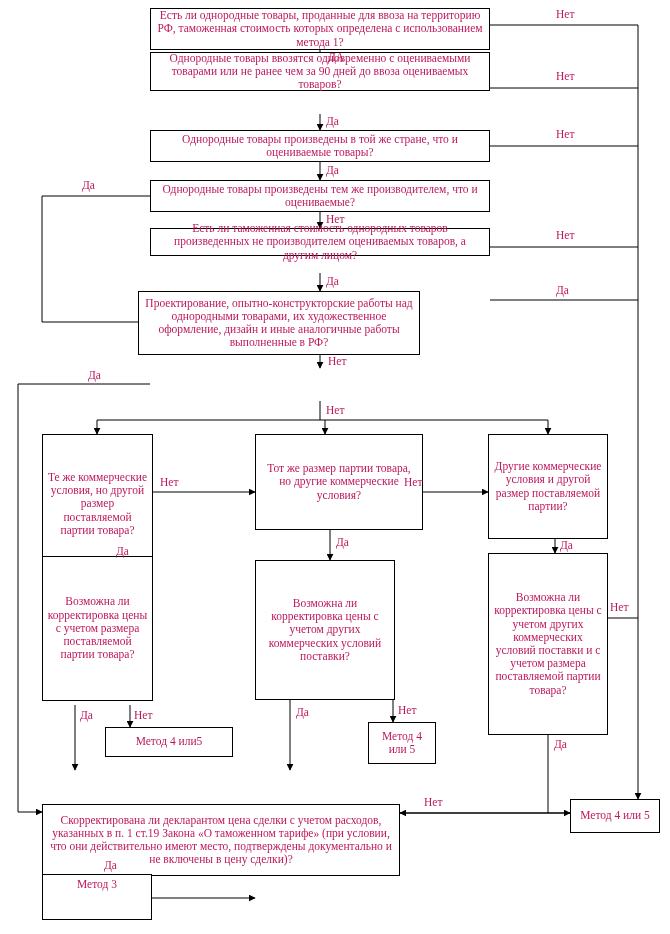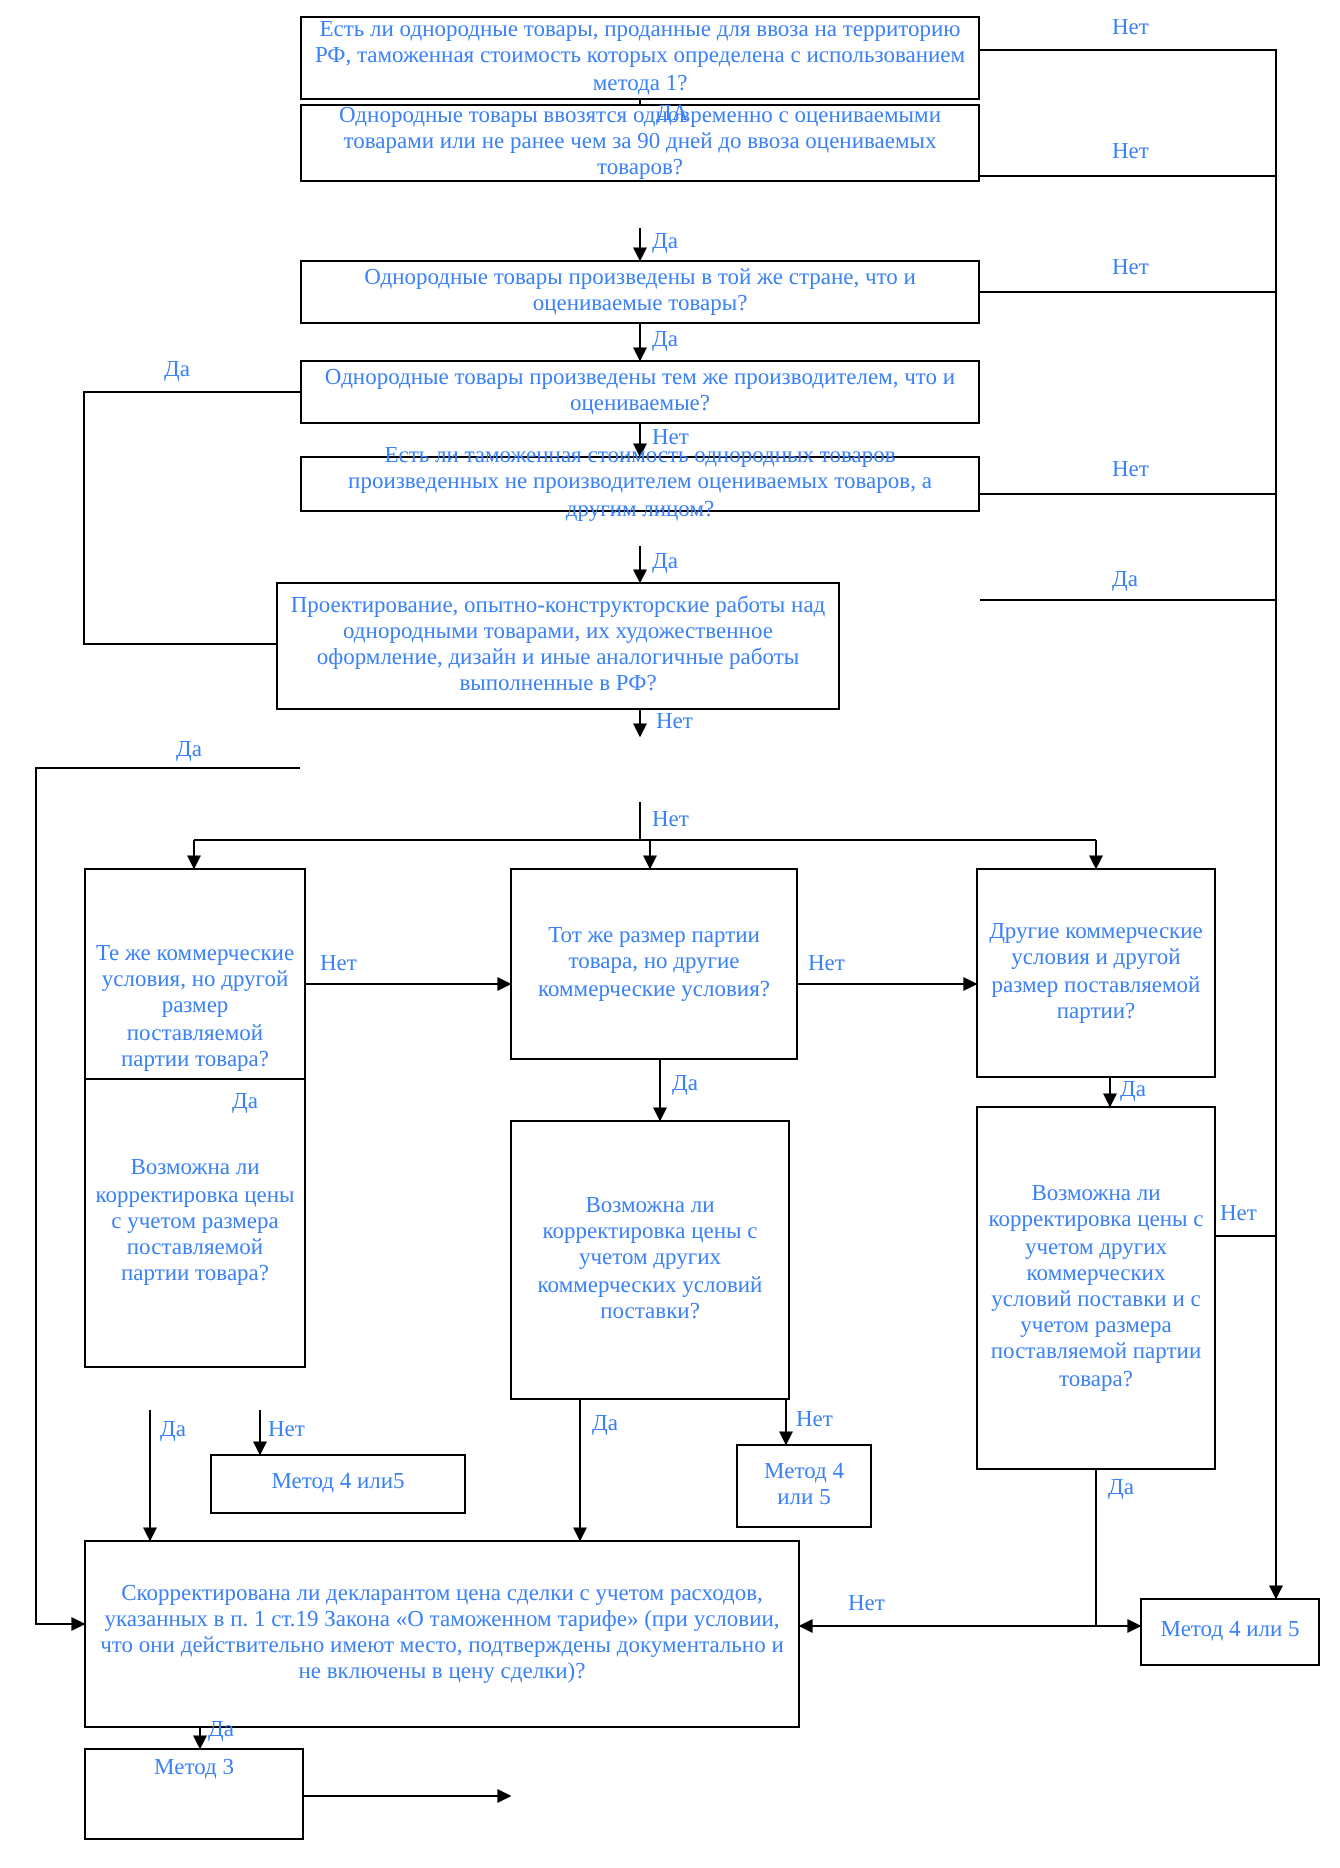--- a/index.html
+++ b/index.html
@@ -1,18 +1,18 @@
 <!DOCTYPE html>
 <html><head>
 <meta charset="utf-8">
 <style>
   html,body{margin:0;padding:0;background:#fff;}
   #canvas{
     position:relative;width:670px;height:934px;background:#fff;
-    font-family:"Liberation Serif","DejaVu Serif",serif;color:#3b82f6;
+    font-family:"Liberation Serif","DejaVu Serif",serif;color:#be185d;
   }
   #wires{position:absolute;left:0;top:0;width:670px;height:934px;}
   .box{
     position:absolute;box-sizing:border-box;border:1px solid #000;background:#fff;
     display:flex;align-items:center;justify-content:center;text-align:center;
     font-size:11.5px;line-height:1.15;padding:1px 4px;
   }
   .box.top{align-items:flex-start;padding-top:3px;}
   .lbl{position:absolute;font-size:11.5px;line-height:1;white-space:nowrap;text-align:right;}
 </style>
@@ -74,32 +74,32 @@
   </svg>
 
   <div class="box" style="left:150px;top:8px;width:340px;height:42px">Есть ли однородные товары, проданные для ввоза на территорию РФ, таможенная стоимость которых определена с использованием метода 1?</div>
   <div class="box" style="left:150px;top:52px;width:340px;height:39px">Однородные товары ввозятся одновременно с оцениваемыми товарами или не ранее чем за 90 дней до ввоза оцениваемых товаров?</div>
   <div class="box" style="left:150px;top:130px;width:340px;height:32px">Однородные товары произведены в той же стране, что и оцениваемые товары?</div>
   <div class="box" style="left:150px;top:180px;width:340px;height:32px">Однородные товары произведены тем же производителем, что и оцениваемые?</div>
   <div class="box" style="left:150px;top:228px;width:340px;height:28px">Есть ли таможенная стоимость однородных товаров произведенных не производителем оцениваемых товаров, а другим лицом?</div>
   <div class="box" style="left:138px;top:291px;width:282px;height:64px">Проектирование, опытно-конструкторские работы над однородными товарами, их художественное оформление, дизайн и иные аналогичные работы выполненные в РФ?</div>
 
   <div class="box" style="left:42px;top:434px;width:111px;height:140px">Те же коммерческие условия, но другой размер поставляемой партии товара?</div>
-  <div class="box" style="left:255px;top:434px;width:144px;height:96px">Тот же размер партии товара, но другие коммерческие условия?</div>
+  <div class="box" style="left:255px;top:434px;width:168px;height:96px">Тот же размер партии товара, но другие коммерческие условия?</div>
   <div class="box" style="left:488px;top:434px;width:120px;height:105px">Другие коммерческие условия и другой размер поставляемой партии?</div>
 
-  <div class="box" style="left:42px;top:539px;width:111px;height:145px">Возможна ли корректировка цены с учетом размера поставляемой партии товара?</div>
+  <div class="box" style="left:42px;top:556px;width:111px;height:145px">Возможна ли корректировка цены с учетом размера поставляемой партии товара?</div>
   <div class="box" style="left:255px;top:560px;width:140px;height:140px">Возможна ли корректировка цены с учетом других коммерческих условий поставки?</div>
   <div class="box" style="left:488px;top:553px;width:120px;height:182px">Возможна ли корректировка цены с учетом других коммерческих условий поставки и с учетом размера поставляемой партии товара?</div>
 
   <div class="box" style="left:105px;top:727px;width:128px;height:30px">Метод 4 или5</div>
   <div class="box" style="left:368px;top:722px;width:68px;height:42px">Метод 4 или 5</div>
   <div class="box" style="left:570px;top:799px;width:90px;height:34px">Метод 4 или 5</div>
 
-  <div class="box" style="left:42px;top:770px;width:358px;height:94px">Скорректирована ли декларантом  цена сделки с учетом расходов, указанных в п. 1 ст.19 Закона «О таможенном тарифе» (при условии, что они действительно имеют место, подтверждены документально и не включены в цену сделки)?</div>
+  <div class="box" style="left:42px;top:804px;width:358px;height:72px">Скорректирована ли декларантом  цена сделки с учетом расходов, указанных в п. 1 ст.19 Закона «О таможенном тарифе» (при условии, что они действительно имеют место, подтверждены документально и не включены в цену сделки)?</div>
   <div class="box top" style="left:42px;top:874px;width:110px;height:46px">Метод 3</div>
 
   <div class="lbl" style="left:556px;top:9px">Нет</div>
   <div class="lbl" style="left:328px;top:52px">ДА</div>
   <div class="lbl" style="left:556px;top:71px">Нет</div>
   <div class="lbl" style="left:326px;top:116px">Да</div>
   <div class="lbl" style="left:556px;top:129px">Нет</div>
   <div class="lbl" style="left:326px;top:165px">Да</div>
   <div class="lbl" style="left:82px;top:180px">Да</div>
   <div class="lbl" style="left:326px;top:214px">Нет</div>

